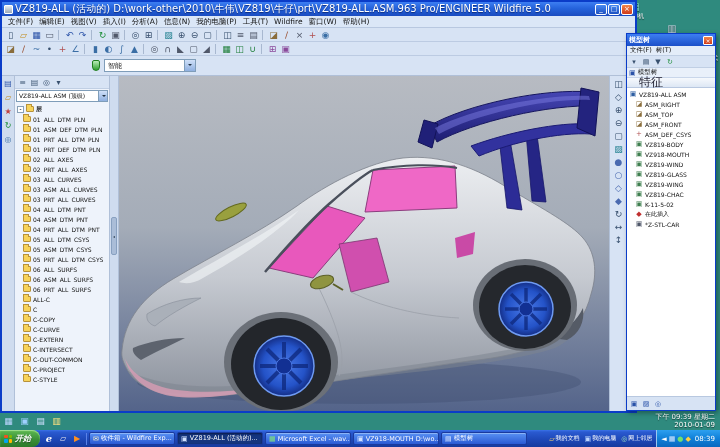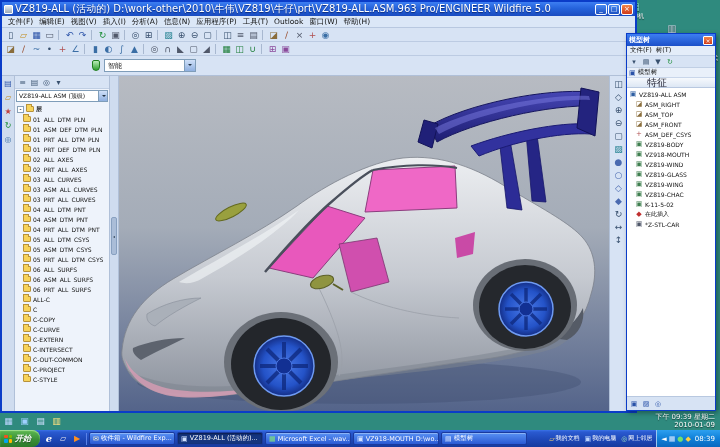--- a/index.html
+++ b/index.html
@@ -78,22 +78,22 @@
 .mt-title{flex:1;color:#fff;font-size:7px;font-weight:bold;white-space:nowrap;overflow:hidden;}
 .mt-close{width:10px;height:9px;flex:none;background:linear-gradient(#f0854a,#d03a1a);border:1px solid #fff;border-radius:1px;
   color:#fff;font-size:6px;line-height:7px;text-align:center;}
 .mt-menubar{height:10px;display:flex;gap:4px;align-items:center;background:#e4edf9;border-bottom:1px solid #c0cfe4;
   padding-left:3px;font-size:6.5px;color:#111;flex:none;}
 .mt-toolbar{height:12px;display:flex;align-items:center;gap:2px;background:#d7e3f4;border-bottom:1px solid #c0cfe4;padding-left:2px;flex:none;}
 .mt-toolbar .tbi{width:10px;height:10px;font-size:7px;line-height:10px;}
 .mt-subtitle{height:10px;display:flex;align-items:center;gap:2px;font-size:6.5px;padding-left:2px;background:#e9f0fa;
   border-bottom:1px solid #c9d6ea;color:#111;flex:none;}
 .mt-subtitle .sub-ico{font-size:7px;color:#2a52a8;}
-.mt-header{height:10px;background:linear-gradient(#f6f9fd,#dde7f4);border-bottom:1px solid #b8c8e0;font-size:10px;
-  display:flex;align-items:center;padding-left:20px;color:#223;flex:none;}
+.mt-header{height:10px;background:linear-gradient(#f6f9fd,#dde7f4);border-bottom:1px solid #b8c8e0;font-size:12px;
+  display:flex;align-items:center;padding-left:12px;color:#223;flex:none;}
 .mt-tree{flex:1;background:#fff;overflow:hidden;padding-top:1px;}
 .mt-row{height:10px;display:flex;align-items:center;gap:2px;font-size:6px;white-space:nowrap;padding-left:2px;color:#111;overflow:hidden;}
 .mt-ico{width:8px;text-align:center;font-size:7px;flex:none;}
 .mt-bottombar{height:14px;background:#d7e3f4;border-top:1px solid #b8c8e0;display:flex;align-items:center;gap:2px;padding-left:2px;flex:none;}
 .mt-bottombar .tbi{width:10px;height:10px;font-size:7px;line-height:10px;}
 
 .taskbar{position:absolute;left:0;bottom:0;width:720px;height:17px;z-index:5;display:flex;align-items:center;
   background:linear-gradient(180deg,#3a72e8 0%,#2a5ad0 12%,#1e48b8 55%,#163a9e 100%);}
 .start-btn{height:17px;flex:none;padding:0 9px 0 4px;background:linear-gradient(180deg,#5fba52,#3a9038 55%,#2c7a2a);
   border-radius:0 8px 8px 0;display:flex;align-items:center;gap:3px;color:#fff;font-size:8px;font-weight:bold;
@@ -161,23 +161,23 @@
         </span>
     </div>
 
     <div class="menubar">
         <span class="menu-item">文件(F)</span>
         <span class="menu-item">编辑(E)</span>
         <span class="menu-item">视图(V)</span>
         <span class="menu-item">插入(I)</span>
         <span class="menu-item">分析(A)</span>
         <span class="menu-item">信息(N)</span>
-        <span class="menu-item">应用程序(P)</span>
+        <span class="menu-item">我的电脑(P)</span>
         <span class="menu-item">工具(T)</span>
-        <span class="menu-item">Outlook</span>
+        <span class="menu-item">Wildfire</span>
         <span class="menu-item">窗口(W)</span>
         <span class="menu-item">帮助(H)</span>
       </div>
 
     <div class="toolbar">
         <span class="tbi" style="color: rgb(56, 80, 110);">▯</span>
         <span class="tbi" style="color: rgb(192, 138, 24);">▱</span>
         <span class="tbi" style="color: rgb(42, 82, 168);">▦</span>
         <span class="tbi" style="color: rgb(80, 88, 106);">▭</span>
         <span class="tbi sep"></span>

